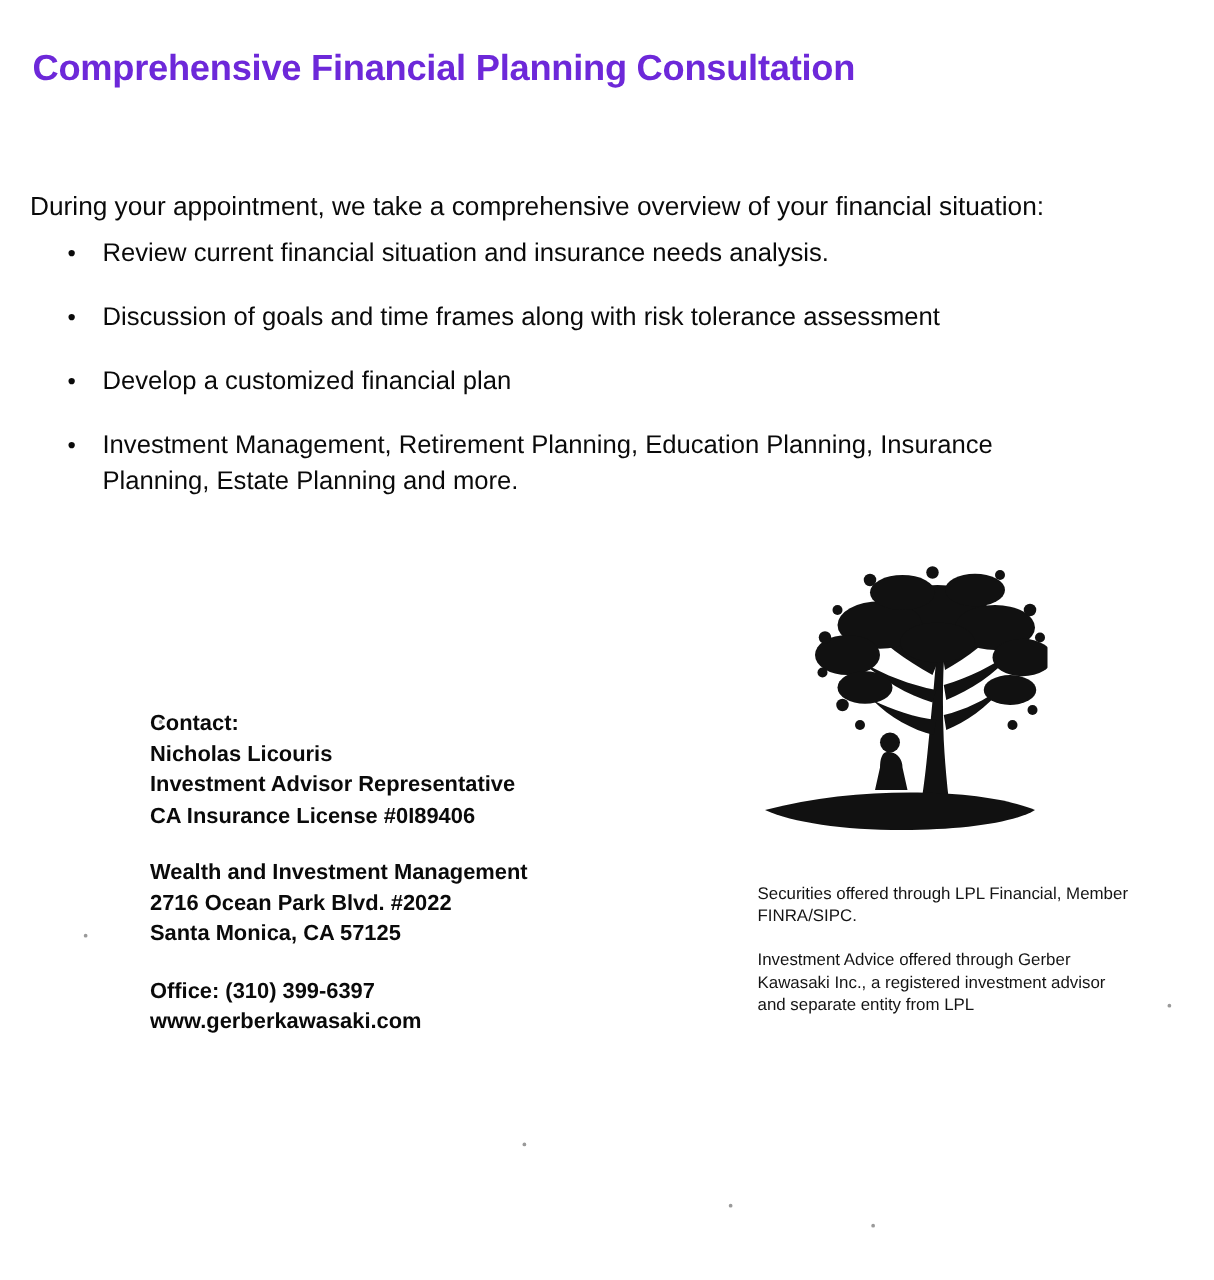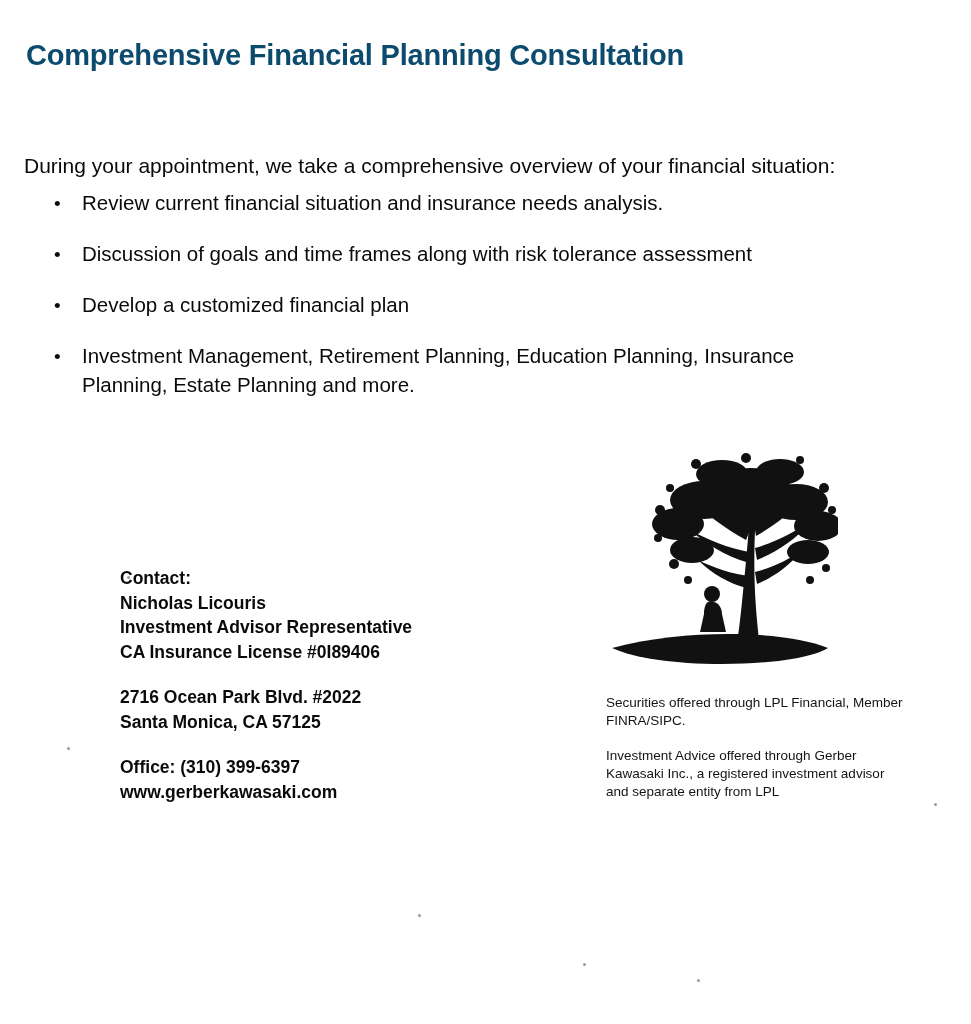--- a/index.html
+++ b/index.html
@@ -19,21 +19,21 @@
     position: absolute;
     inset: 0;
   }
   .title {
     position: absolute;
     left: 26px;
     top: 20px;
     font-size: 29px;
     font-weight: bold;
     letter-spacing: -0.2px;
-    color: #0c4a6e;
+    color: #6d28d9;
   }
   .intro {
     position: absolute;
     left: 24px;
     top: 110px;
     width: 840px;
     font-size: 21px;
     line-height: 31px;
     color: #0a0a0a;
     margin-top: 40px;
@@ -91,21 +91,21 @@
   .disclaimer {
     position: absolute;
     left: 606px;
     top: 690px;
     width: 300px;
     font-size: 13.5px;
     line-height: 18px;
     color: #141414;
   }
   .disclaimer p {
-    margin: 4px 0 17px 0;
+    margin: 16px 0 17px 0;
   }
   .disclaimer p:last-child {
     margin-bottom: 0;
   }
   .speck {
     position: absolute;
     background: #9a9a9a;
     border-radius: 50%;
   }
 </style>
@@ -138,20 +138,21 @@
   </ul>
 
   <div class="contact-block">
     <div class="group">
       <div>Contact:</div>
       <div>Nicholas Licouris</div>
       <div>Investment Advisor Representative</div>
       <div>CA Insurance License #0I89406</div>
     </div>
     <div class="group">
+      <div>Wealth and Investment Management</div>
       <div>2716 Ocean Park Blvd. #2022</div>
       <div>Santa Monica, CA 57125</div>
     </div>
     <div class="group">
       <div>Office: (310) 399-6397</div>
       <div>www.gerberkawasaki.com</div>
     </div>
   </div>
 
   <div class="tree">

